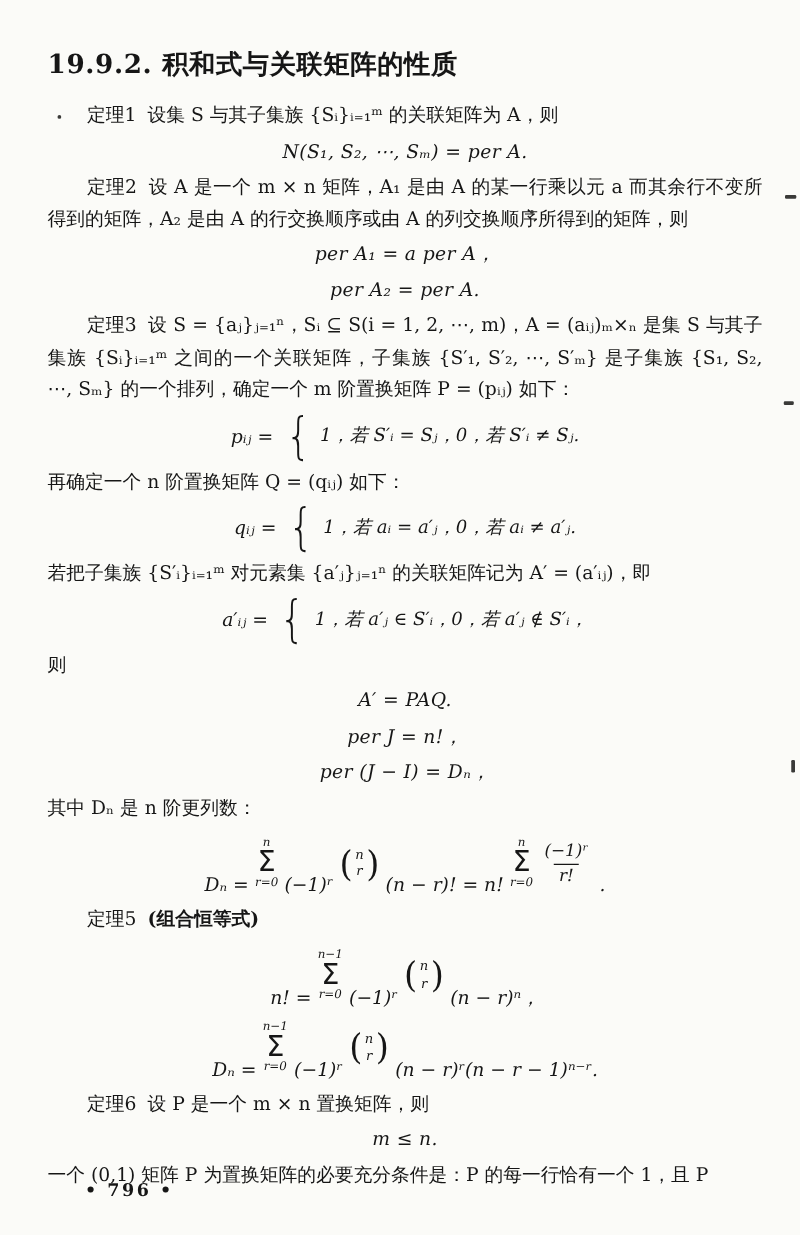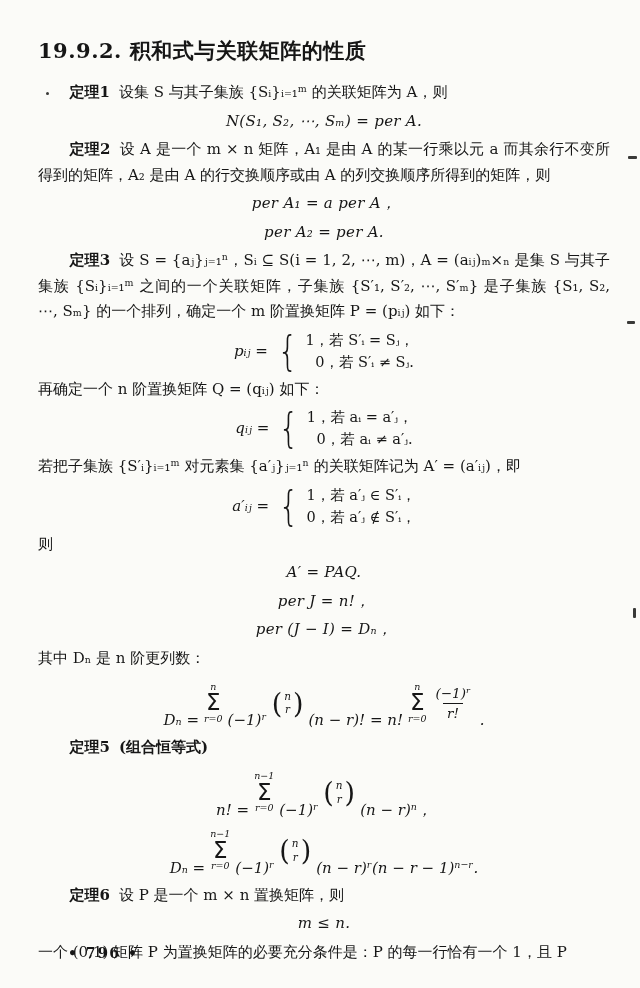--- a/index.html
+++ b/index.html
@@ -18,39 +18,39 @@
   }
   .title {
     font-size: 21px;
     font-weight: bold;
     margin: 10px 0 14px 0;
     letter-spacing: 0.5px;
     line-height: 30px;
   }
   .para { margin: 0; text-indent: 2.1em; text-align: justify; }
   .para.noindent { text-indent: 0; }
-  .thm-label { font-weight: bold; margin-right: 0.6em; white-space: nowrap; }
+  .thm-label { font-weight: normal; margin-right: 0.6em; white-space: nowrap; }
   .dformula {
     text-align: center;
     margin: 3px 0;
   }
   .math { font-style: italic; margin-top: 34px; }
   .mathline { font-style: italic; letter-spacing: 0.3px; }
   
   .cases-row {
     display: flex; justify-content: center; align-items: center;
     gap: 5px; margin: 4px 0; line-height: 22px;
   }
   .cases-row .lhs { font-style: italic; margin-right: 2px; text-align: center; }
   .brace {
     font-size: 40px; font-weight: 300; line-height: 1;
     transform: scaleX(0.8);
     font-family: "DejaVu Sans", sans-serif;
   }
-  .case-lines { display: flex; flex-direction: column; align-items: flex-end; font-size: 14.5px; }
+  .case-lines { display: flex; flex-direction: row; align-items: center; font-size: 14.5px; font-style: italic; }
   
   .mathrow {
     display: flex; justify-content: center; align-items: center;
     gap: 5px; margin: 6px 0; line-height: 1.2; min-height: 52px;
   }
   .sum { display: inline-flex; flex-direction: column; align-items: center; line-height: 1; }
   .sum .lim { font-size: 9.5px; font-style: italic; line-height: 1.1; }
   .sum .sigma { font-size: 23px; line-height: 0.95; font-style: normal; font-family: "DejaVu Sans", sans-serif; }
   .binom { display: inline-flex; align-items: center; }
   .binom .paren { font-size: 27px; font-weight: 300; line-height: 1; transform: scaleY(1.05); }

